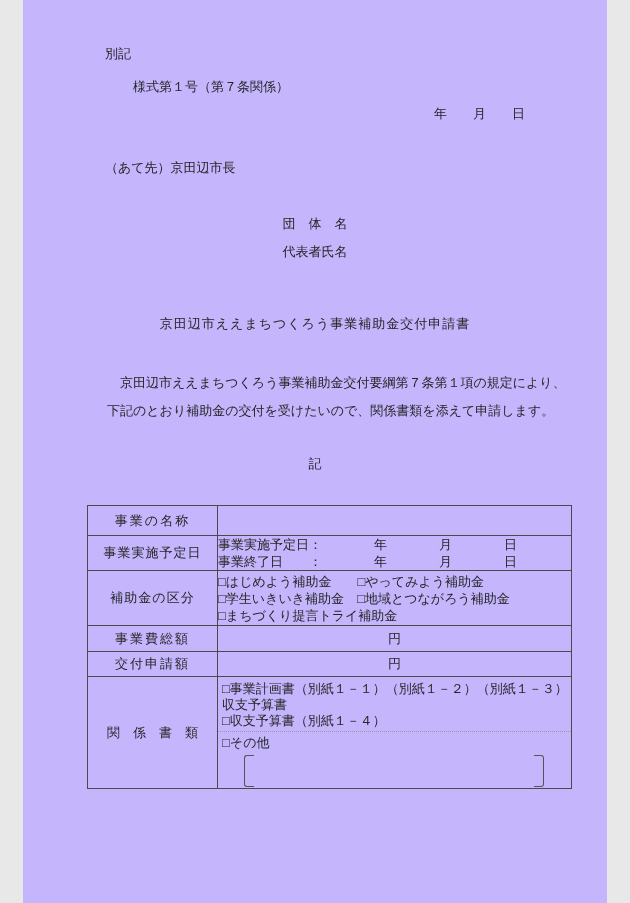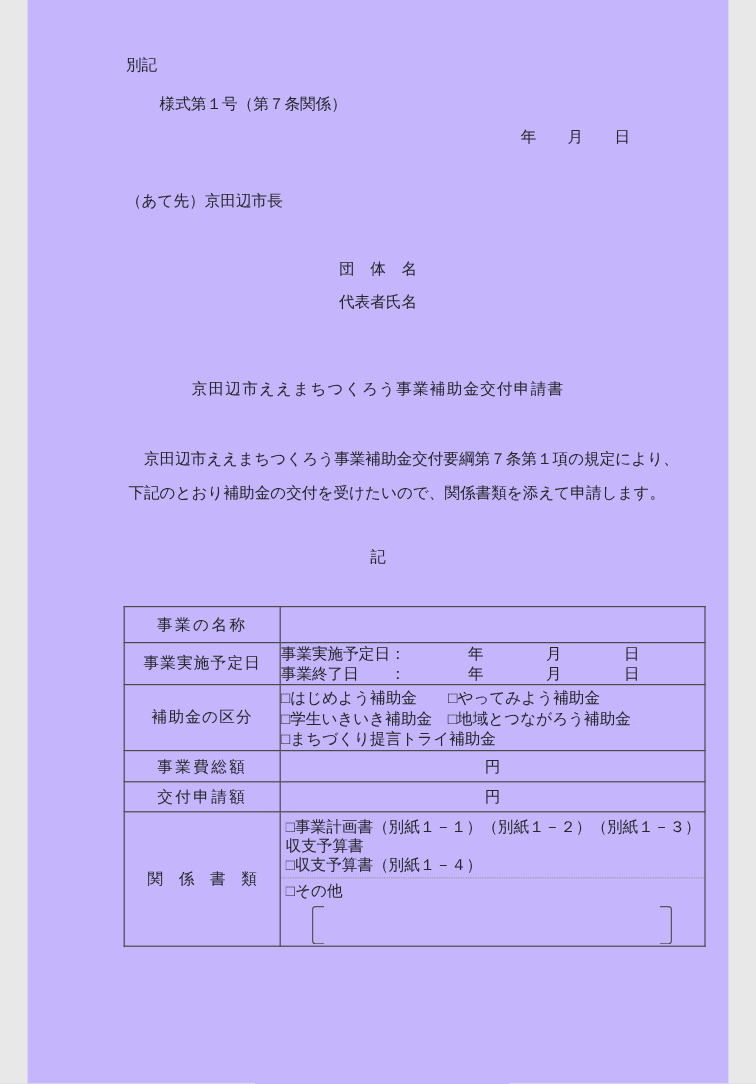--- a/index.html
+++ b/index.html
@@ -10,21 +10,21 @@
     background:#c4b5fd;
     font-family:Liberation Sans, sans-serif;
     font-size:13px;
     color:#262626;
     overflow:hidden;
   }
   .abs { position:absolute; line-height:1.25; white-space:pre; }
   .center { left:0; right:0; text-align:center; }
 
   table.app-table {
-    position:absolute; top:505px; left:80px;
+    position:absolute; top:505px; left:64px;
     width:485px;
     border-collapse:collapse;
     table-layout:fixed;
     font-size:13px;
     color:#262626;
   }
   table.app-table td { border:1px solid #4a4a4a; padding:0; vertical-align:middle; }
   .label-cell { width:129px; text-align:center; letter-spacing:2px; }
   .label-tight { letter-spacing:1px; }
   .value-cell { padding:2px 4px; vertical-align:middle; }

